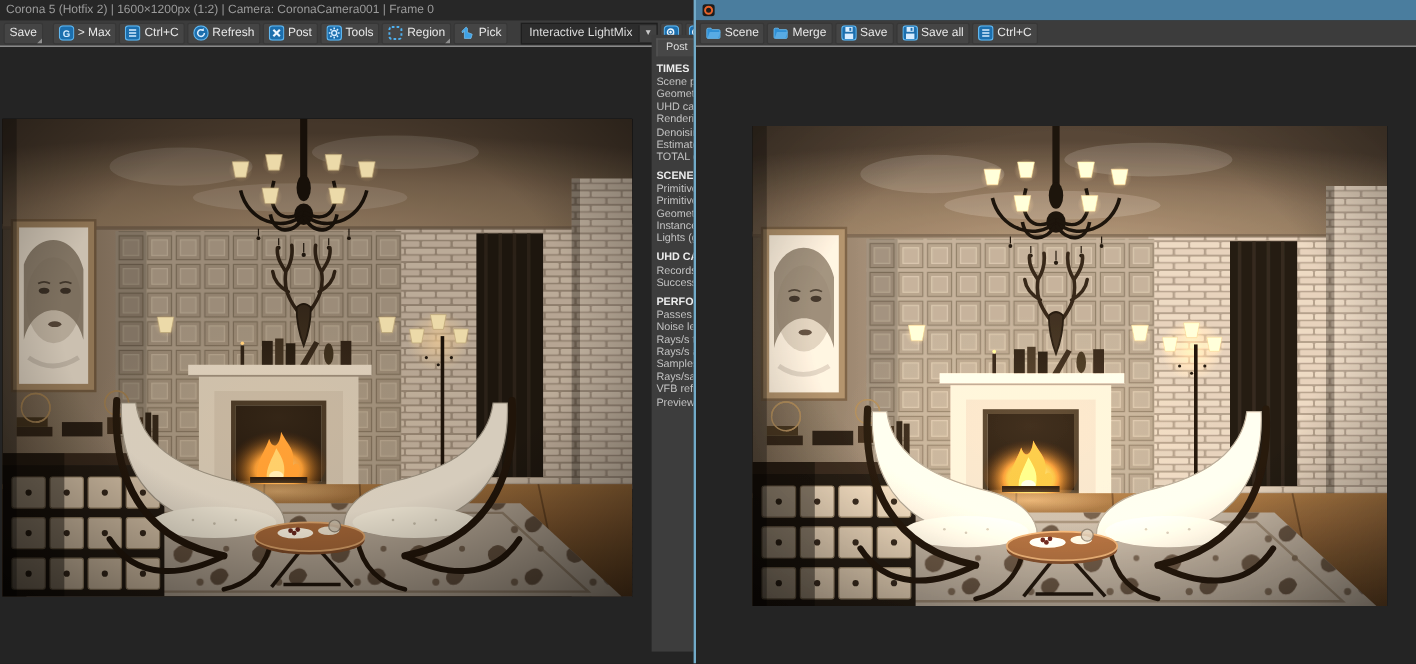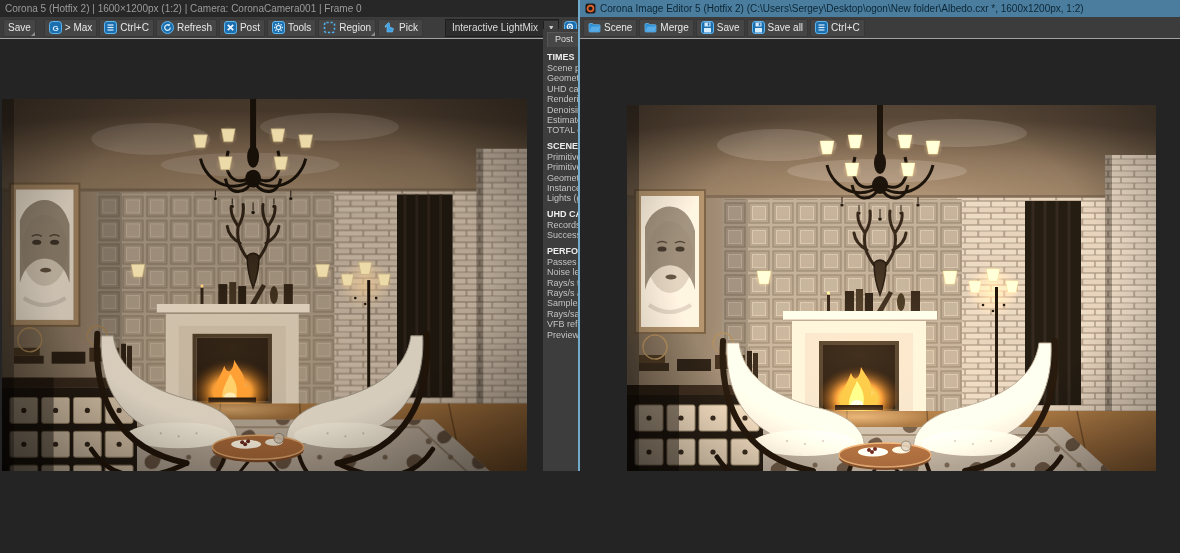--- a/index.html
+++ b/index.html
@@ -1,35 +1,35 @@
 <!DOCTYPE html>
 <html><head>
 <meta charset="utf-8">
 <style>
   html,body{margin:0;padding:0}
   body{width:1180px;height:553px;background:#242424;font-family:"Liberation Sans",sans-serif;
        position:relative;overflow:hidden;-webkit-font-smoothing:antialiased}
-  .window{position:absolute;top:0;height:471px;overflow:hidden}
+  .window{position:absolute;top:0;height:553px;overflow:hidden}
   #left-window{left:0;width:580px;background:#242424}
   #right-window{left:578px;width:602px;background:#262626;border-left:2px solid #72abc9;box-sizing:border-box}
   .titlebar{height:17px;display:flex;align-items:center;padding:0 5px;font-size:10px;
             white-space:nowrap;overflow:hidden;gap:4px}
   #left-window .titlebar{background:#272727;color:#9b9b9b}
   #right-window .titlebar{background:#4a7d9e;color:#0d2635}
   .toolbar{height:21px;background:#3c3c3c;border-bottom:5px solid #a3a3a3;display:flex;
            align-items:center;gap:2px;padding:0 3px;font-size:10px;color:#e4e4e4;white-space:nowrap}
   .tb-btn{height:16px;display:flex;align-items:center;gap:3px;padding:0 4px;background:#454545;
           border:1px solid #373737;border-radius:2px;position:relative;cursor:default}
   .tb-btn .lbl{color:#e8e8e8}
   .sep{width:1px;height:14px;background:#2e2e2e;margin:0 2px}
   .mini-caret{position:absolute;right:0;bottom:0;width:0;height:0;
               border-left:4px solid transparent;border-bottom:4px solid #8f8f8f}
   .icon{width:13px;height:13px;flex:0 0 auto;display:block}
   .dropdown{height:16px;background:#2c2c2c;border:1px solid #1e1e1e;display:flex;align-items:center;
-            padding:0 0 0 6px;color:#dcdcdc;margin-left:20px}
+            padding:0 0 0 6px;color:#dcdcdc;margin-left:9px}
   .dd-text{flex:1;overflow:hidden;white-space:nowrap}
   .dd-caret{width:14px;height:14px;background:#404040;margin-left:5px;display:flex;align-items:center;
             justify-content:center;color:#c9c9c9;font-size:7px;border-left:1px solid #1e1e1e}
   .italic{font-style:italic}
   .canvas{position:absolute;left:0;right:0;top:39px;bottom:0;background:#242424}
   .render{position:absolute;background:#000;overflow:hidden}
   #render-left{left:2px;top:60px;width:525px;height:398px}   
   #render-right{left:47px;top:66px;width:529px;height:400px} 
   #render-right svg{filter:brightness(1.28) saturate(.95)}
   .render svg{display:block;width:100%;height:100%}
@@ -464,21 +464,20 @@
     </div>
   </div>
 </div>
 
 <div class="window" id="right-window">
   <div class="titlebar">
     <svg class="icon" style="width:11px;height:11px" viewBox="0 0 12 12">
         <rect x="0.5" y="0.5" width="11" height="11" rx="2.5" fill="#1d1d1d"></rect>
         <circle cx="6" cy="6" r="3.2" fill="none" stroke="#e8632a" stroke-width="1.8"></circle>
       </svg>
-    <span>Corona Image Editor 5 (Hotfix 2) (C:\Users\Sergey\Desktop\ogon\New folder\Albedo.cxr *, 1600x1200px, 1:2)</span>
   </div>
   <div class="toolbar">
     <div class="tb-btn">
       <svg class="icon" viewBox="0 0 13 13">
           <path d="M1 3.5 Q1 2.5 2 2.5 L4.5 2.5 L5.5 3.7 L11 3.7 Q12 3.7 12 4.7 L12 10 Q12 11 11 11 L2 11 Q1 11 1 10 Z" fill="#2f8fd4" stroke="#6cbcf0" stroke-width="0.7"></path>
           <path d="M1.6 10.6 L3.4 5.6 L12.4 5.6 L10.6 10.6 Z" fill="#58abe4"></path>
         </svg>
       <span class="lbl">Scene</span>
     </div>
     <div class="tb-btn">

